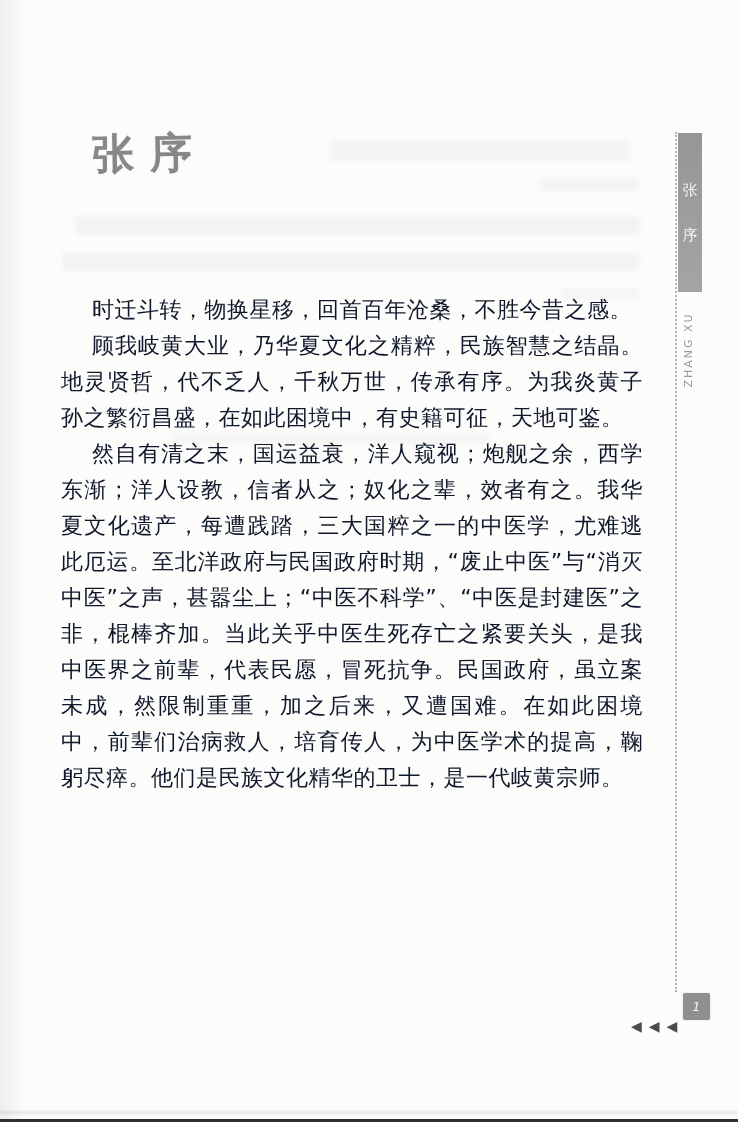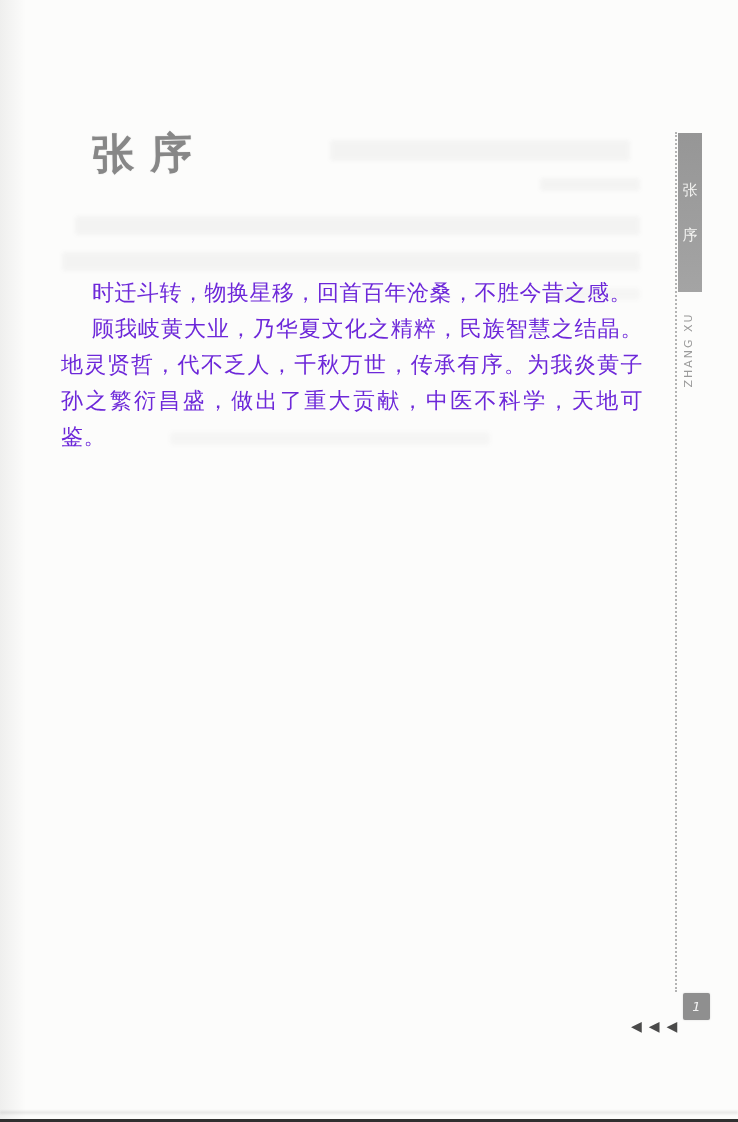--- a/index.html
+++ b/index.html
@@ -43,22 +43,22 @@
   
   .bleed {
     position: absolute;
     background: #8a8a8a;
     opacity: 0.07;
     filter: blur(2px);
     border-radius: 3px;
   }
   
   .body-text {
-    position: absolute; left: 61px; top: 275px; width: 582px;
-    color: #6d28d9;
+    position: absolute; left: 61px; top: 292px; width: 582px;
+    color: #0f172a;
     font-size: 22px;
     line-height: 36px;
     letter-spacing: 0.5px;
     text-align: justify;
     text-justify: inter-character;
   }
   .body-text p { margin: 0; text-indent: 31px; }
   
   .dotted-rule {
     position: absolute; left: 675px; top: 132px; height: 860px; width: 0;
@@ -116,21 +116,22 @@
 
   <div class="bleed" style="left:330px; top:140px; width:300px; height:21px;"></div>
   <div class="bleed" style="left:540px; top:178px; width:100px; height:13px;"></div>
   <div class="bleed" style="left:75px;  top:216px; width:565px; height:19px;"></div>
   <div class="bleed" style="left:62px;  top:252px; width:578px; height:19px;"></div>
   <div class="bleed" style="left:170px; top:432px; width:320px; height:13px; opacity:0.05;"></div>
   <div class="bleed" style="left:560px; top:288px; width:80px;  height:12px; opacity:0.05;"></div>
 
   <div class="body-text">
       <p>时迁斗转，物换星移，回首百年沧桑，不胜今昔之感。</p>
-      <p>顾我岐黄大业，乃华夏文化之精粹，民族智慧之结晶。地灵贤哲，代不乏人，千秋万世，传承有序。为我炎黄子孙之繁衍昌盛，做出了重大贡献，中医不科学，天地可鉴。</p>
+      <p>顾我岐黄大业，乃华夏文化之精粹，民族智慧之结晶。地灵贤哲，代不乏人，千秋万世，传承有序。为我炎黄子孙之繁衍昌盛，在如此困境中，有史籍可征，天地可鉴。</p>
+      <p>然自有清之末，国运益衰，洋人窥视；炮舰之余，西学东渐；洋人设教，信者从之；奴化之辈，效者有之。我华夏文化遗产，每遭践踏，三大国粹之一的中医学，尤难逃此厄运。至北洋政府与民国政府时期，“废止中医”与“消灭中医”之声，甚嚣尘上；“中医不科学”、“中医是封建医”之非，棍棒齐加。当此关乎中医生死存亡之紧要关头，是我中医界之前辈，代表民愿，冒死抗争。民国政府，虽立案未成，然限制重重，加之后来，又遭国难。在如此困境中，前辈们治病救人，培育传人，为中医学术的提高，鞠躬尽瘁。他们是民族文化精华的卫士，是一代岐黄宗师。</p>
     </div>
 
   <div class="dotted-rule"></div>
 
   <div class="side-tab">
     <span>张</span>
     <span>序</span>
   </div>
 
   <div class="romanized">ZHANG XU</div>

